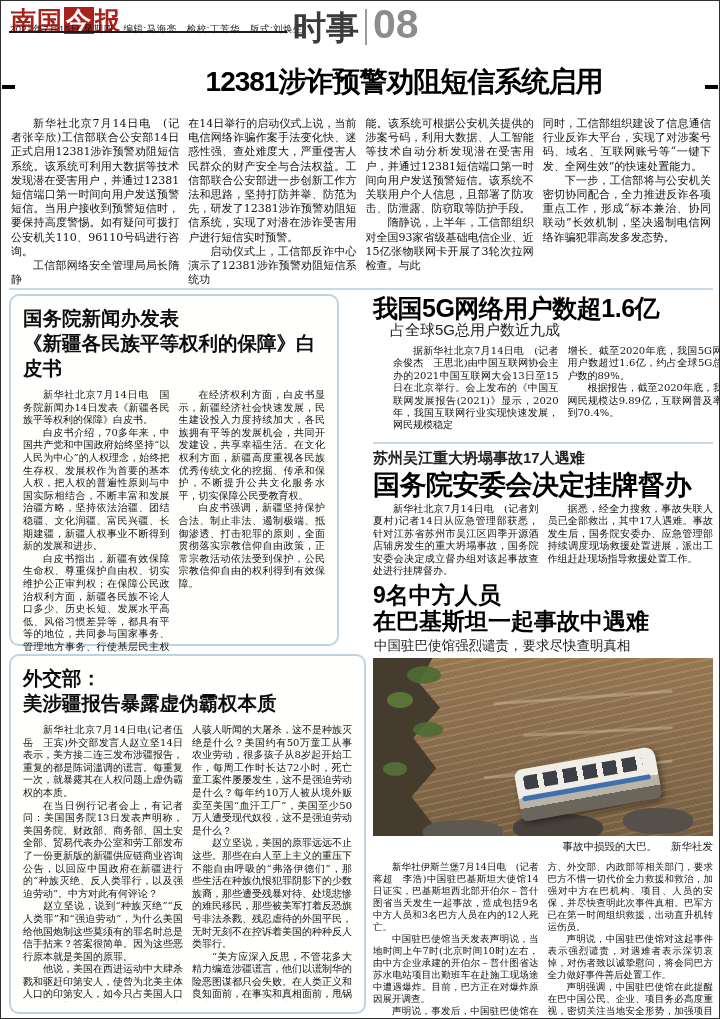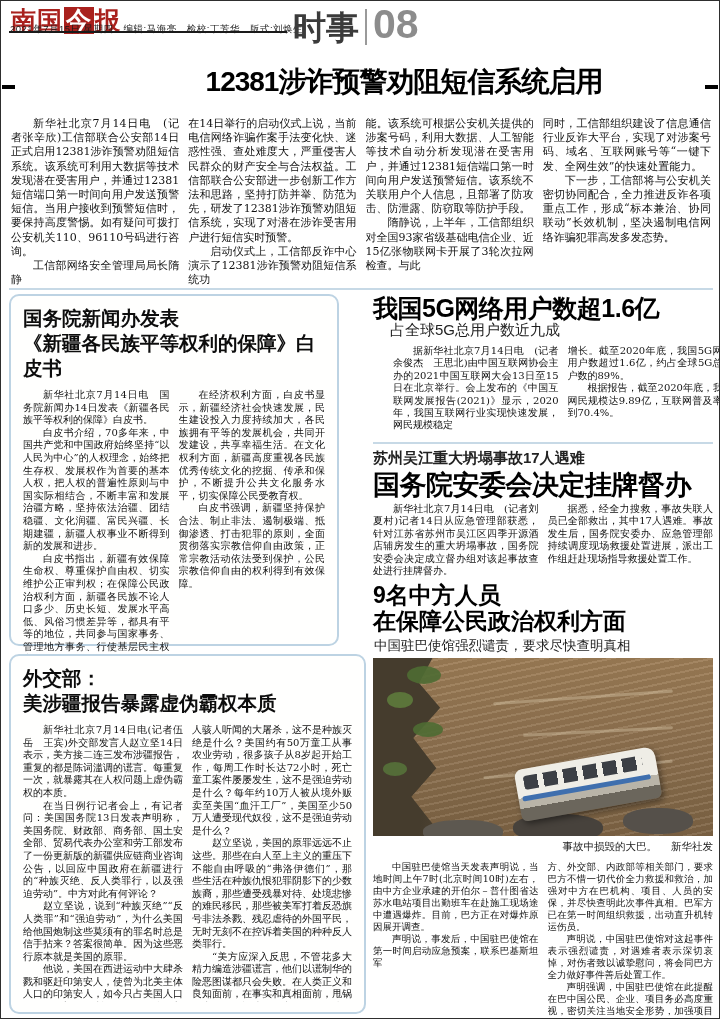--- a/index.html
+++ b/index.html
@@ -173,21 +173,21 @@
     <div class="col">
         <p class="para">新华社北京7月14日电　(记者刘夏村)记者14日从应急管理部获悉，针对江苏省苏州市吴江区四季开源酒店辅房发生的重大坍塌事故，国务院安委会决定成立督办组对该起事故查处进行挂牌督办。</p>
       </div>
     <div class="col">
         <p class="para">据悉，经全力搜救，事故失联人员已全部救出，其中17人遇难。事故发生后，国务院安委办、应急管理部持续调度现场救援处置进展，派出工作组赶赴现场指导救援处置工作。</p>
       </div>
   </div>
 
   <div class="abs pk-title" style="left:372px; top:581px;">
     <div>9名中方人员</div>
-    <div>在保障公民政治权利方面</div>
+    <div>在巴基斯坦一起事故中遇难</div>
   </div>
   <div class="abs pk-subtitle" style="left:373px; top:636px;">中国驻巴使馆强烈谴责，要求尽快查明真相</div>
 
   <div class="abs photo" style="left:372px; top:657px; width:340px; height:178px;">
     <div class="cliff"></div>
     <div class="bush b1"></div>
     <div class="bush b2"></div>
     <div class="bush b3"></div>
     <div class="bush b4"></div>
     <div class="streak s1"></div>
@@ -199,20 +199,21 @@
       <div class="bus-windows"></div>
       <div class="bus-stripe"></div>
     </div>
     <div class="rock rk1"></div>
   </div>
   <div class="abs caption" style="left:372px; top:839px; width:340px;">
     <span>事故中损毁的大巴。</span><span class="credit">新华社发</span>
   </div>
   <div class="abs cols tiny-body" style="left:372px; top:860px; width:340px; height:155px;">
     <div class="col">
+        <p class="para">新华社伊斯兰堡7月14日电　(记者蒋超　李浩)中国驻巴基斯坦大使馆14日证实，巴基斯坦西北部开伯尔－普什图省当天发生一起事故，造成包括9名中方人员和3名巴方人员在内的12人死亡。</p>
         <p class="para">中国驻巴使馆当天发表声明说，当地时间上午7时(北京时间10时)左右，由中方企业承建的开伯尔－普什图省达苏水电站项目出勤班车在赴施工现场途中遭遇爆炸。目前，巴方正在对爆炸原因展开调查。</p>
         <p class="para">声明说，事发后，中国驻巴使馆在第一时间启动应急预案，联系巴基斯坦军</p>
       </div>
     <div class="col cont">
         <p class="para">方、外交部、内政部等相关部门，要求巴方不惜一切代价全力救援和救治，加强对中方在巴机构、项目、人员的安保，并尽快查明此次事件真相。巴军方已在第一时间组织救援，出动直升机转运伤员。</p>
         <p class="para">声明说，中国驻巴使馆对这起事件表示强烈谴责，对遇难者表示深切哀悼，对伤者致以诚挚慰问，将会同巴方全力做好事件善后处置工作。</p>
         <p class="para">声明强调，中国驻巴使馆在此提醒在巴中国公民、企业、项目务必高度重视，密切关注当地安全形势，加强项目人员安全，严密防范，非必要不外出。</p>
       </div>
   </div>
 

